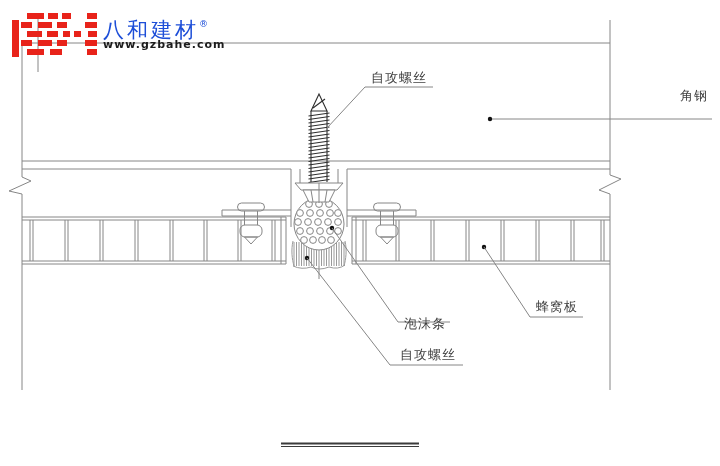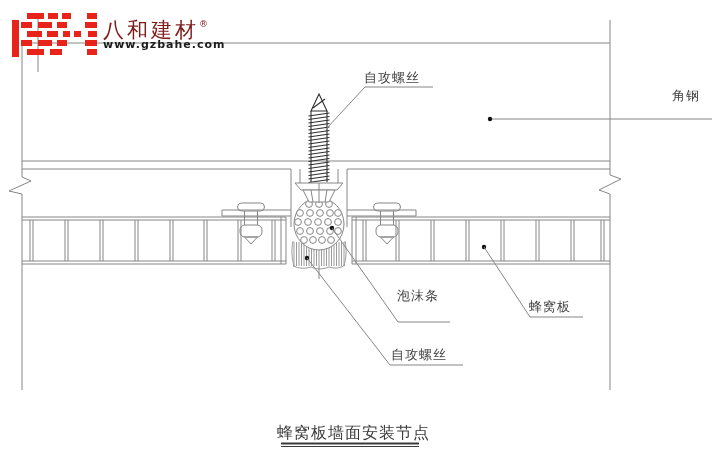--- a/index.html
+++ b/index.html
@@ -9,30 +9,30 @@
   }
   #cad{position:absolute;left:0;top:0;}
   .g{stroke:#868686;fill:none;stroke-width:1;}
   .g2{stroke:#9a9a9a;fill:none;stroke-width:1;}
   .d{stroke:#2e2e2e;fill:none;stroke-width:1.1;}
   .wfill{fill:#ffffff;}
   #dots circle{fill:#ffffff;stroke:#868686;stroke-width:1;}
   .ldot{fill:#111111;stroke:none;}
   .lbl{
     position:absolute;color:#3f3f3f;font-size:13px;line-height:15px;
-    white-space:nowrap;letter-spacing:1px;
+    text-align:center;white-space:nowrap;letter-spacing:1px;
   }
   #drawing-title{
     position:absolute;left:277px;top:423px;width:146px;text-align:center;
     color:#3a3a3a;font-size:16px;letter-spacing:1px;white-space:nowrap;
   }
   #logo{position:absolute;left:0;top:0;width:220px;height:70px;}
   .ldash{position:absolute;}
   #brand-name{
-    position:absolute;left:103px;top:16px;font-size:21px;color:#7f1d1d;
+    position:absolute;left:103px;top:16px;font-size:21px;color:#1d4ed8;
     letter-spacing:3px;white-space:nowrap;
   }
   #brand-name sup{font-size:9px;vertical-align:10px;letter-spacing:0;}
   #brand-site{
     position:absolute;left:103px;top:38px;font-size:11px;font-weight:bold;
     color:#1c1c1c;letter-spacing:1px;white-space:nowrap;
   }
 </style>
 </head>
 <body>
@@ -270,19 +270,18 @@
         <div class="ldash" style="left: 27px; top: 49px; width: 17px; height: 6px; background: rgb(232, 35, 26);"></div>
         <div class="ldash" style="left: 50px; top: 49px; width: 12px; height: 6px; background: rgb(232, 35, 26);"></div>
         <div class="ldash" style="left: 87px; top: 49px; width: 10px; height: 6px; background: rgb(232, 35, 26);"></div>
       </div>
     <div id="brand-name"><span>八和建材</span><sup>®</sup></div>
     <div id="brand-site">www.gzbahe.com</div>
   </div>
 
   <div class="lbl" style="left:364px;top:70px;width:70px">自攻螺丝</div>
   <div class="lbl" style="left:672px;top:88px;width:44px">角钢</div>
-  <div class="lbl" style="left:397px;top:288px;width:56px">泡沫条</div>
+  <div class="lbl" style="left:397px;top:316px;width:56px">泡沫条</div>
   <div class="lbl" style="left:529px;top:299px;width:56px">蜂窝板</div>
   <div class="lbl" style="left:391px;top:347px;width:74px">自攻螺丝</div>
 
-  <div id="drawing-title">蜂窝板墙面安装节点</div>
 
 </div>
 
 </body></html>

